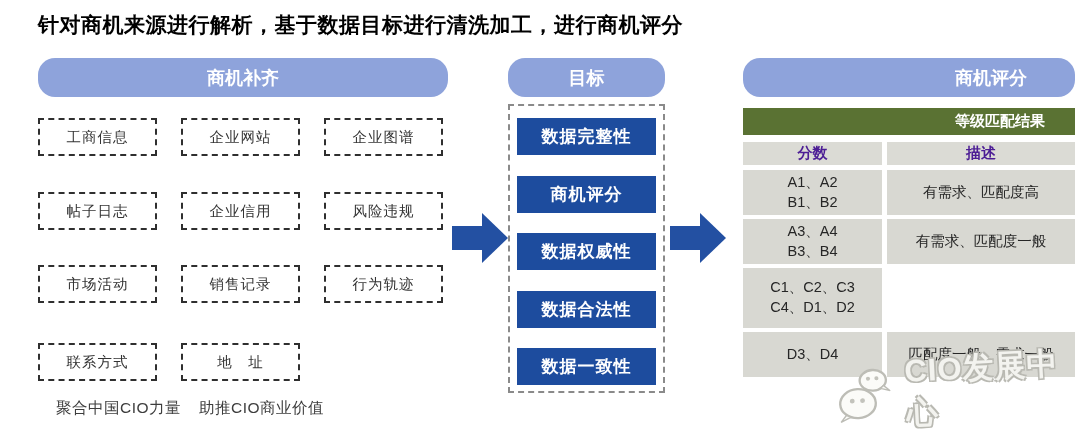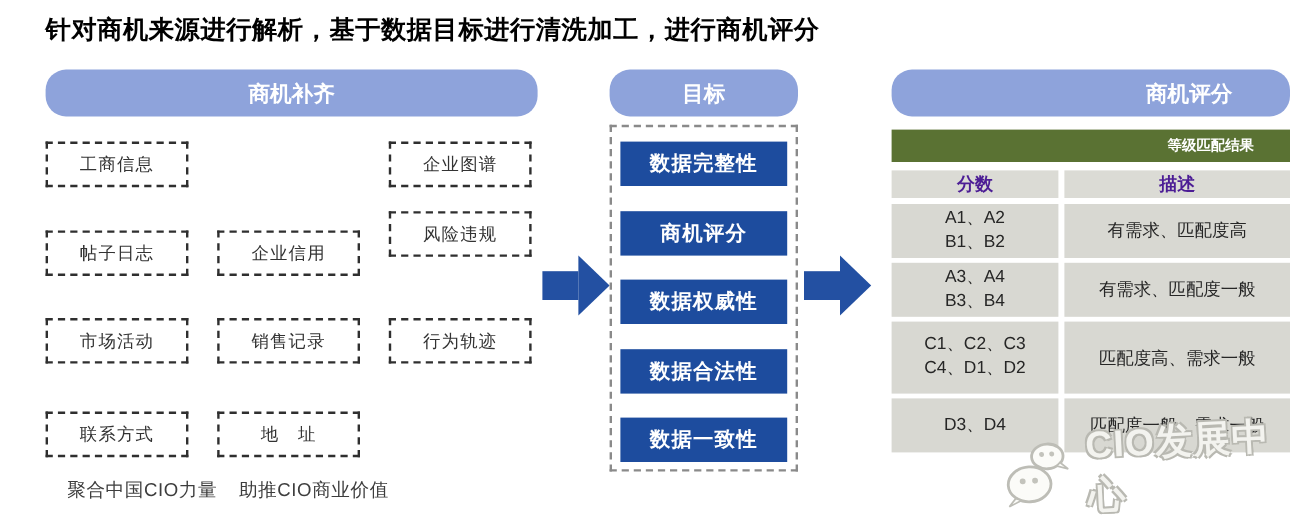--- a/index.html
+++ b/index.html
@@ -40,21 +40,21 @@
   
   .arrow { position:absolute; width:56px; height:50px; }
   .arrow .shaft { position:absolute; left:0; top:13px; width:30px; height:24px; background:#2350A2; }
   .arrow .head  { position:absolute; left:30px; top:0; width:0; height:0;
     border-top:25px solid transparent; border-bottom:25px solid transparent;
     border-left:26px solid #2350A2; }
 
   
   .green-band {
     position:absolute; left:743px; top:108px; width:332px; height:27px; background:#5A7233;
-    color:#fff; font-weight:bold; font-size:12px; display:flex; align-items:center;
+    color:#fff; font-weight:bold; font-size:15px; display:flex; align-items:center;
     justify-content:flex-end; padding-right:30px; box-sizing:border-box;
   }
   .score-table { position:absolute; left:743px; top:142px; width:332px; }
   .trow { display:flex; gap:5px; }
   .trow + .trow { margin-top:4px;border-radius:20px; }
   .cell {
     background:#D8D8D2; display:flex; align-items:center; justify-content:center;
     color:#262626; font-size:14.5px; text-align:center;
   }
   .cell.head { background:#DBDBD5; font-weight:bold; font-size:15px; color:#4c1d95; }
@@ -88,30 +88,33 @@
 
   <div class="title">针对商机来源进行解析，基于数据目标进行清洗加工，进行商机评分</div>
 
   <div class="bar center" style="left:38px; top:58px; width:410px;">
     <span>商机补齐</span>
   </div>
 
   <div class="src-box" style="left:38px;  top:118px;">
       <span>工商信息</span>
     </div>
+  <div class="src-box" style="left:181px; top:118px;">
+      <span>企业网站</span>
+    </div>
   <div class="src-box" style="left:324px; top:118px;">
       <span>企业图谱</span>
     </div>
   <div class="src-box" style="left:38px;  top:192px;">
       <span>帖子日志</span>
     </div>
   <div class="src-box" style="left:181px; top:192px;">
       <span>企业信用</span>
     </div>
-  <div class="src-box" style="left:324px; top:176px;">
+  <div class="src-box" style="left:324px; top:192px;">
       <span>风险违规</span>
     </div>
   <div class="src-box" style="left:38px;  top:265px;">
       <span>市场活动</span>
     </div>
   <div class="src-box" style="left:181px; top:265px;">
       <span>销售记录</span>
     </div>
   <div class="src-box" style="left:324px; top:265px;">
       <span>行为轨迹</span>
@@ -171,21 +174,20 @@
       <div class="cell col2 h45">有需求、匹配度高</div>
     </div>
     <div class="trow">
       <div class="cell score col1 h45">A3、A4
 B3、B4</div>
       <div class="cell col2 h45">有需求、匹配度一般</div>
     </div>
     <div class="trow">
       <div class="cell score col1 h60">C1、C2、C3
 C4、D1、D2</div>
-      <div class="cell col2 h60">匹配度高、需求一般</div>
     </div>
     <div class="trow">
       <div class="cell score col1 h45">D3、D4</div>
       <div class="cell col2 h45">匹配度一般、需求一般</div>
     </div>
   </div>
 
   <div class="footer">
     <span>聚合中国CIO力量</span>
     <span>助推CIO商业价值</span>

